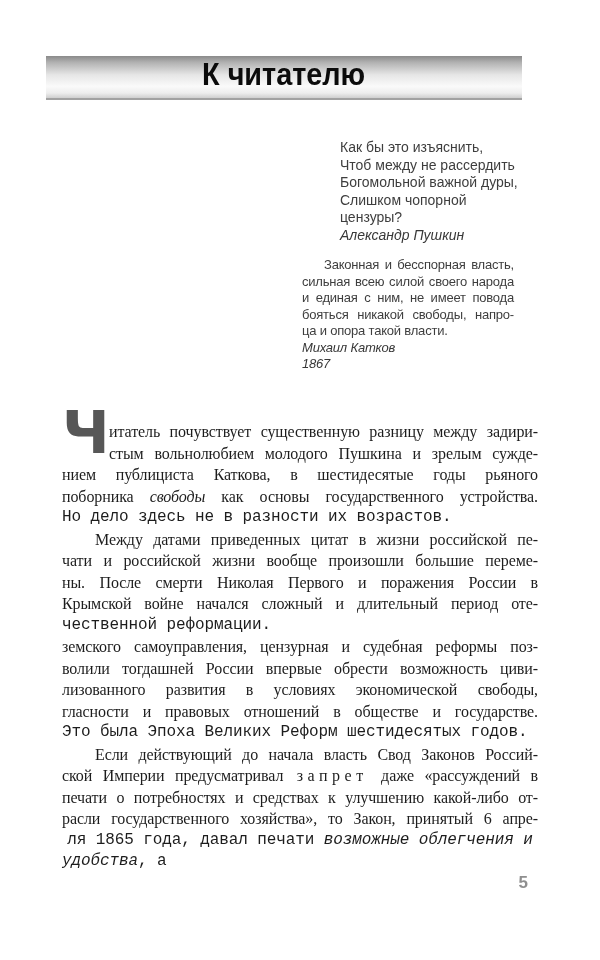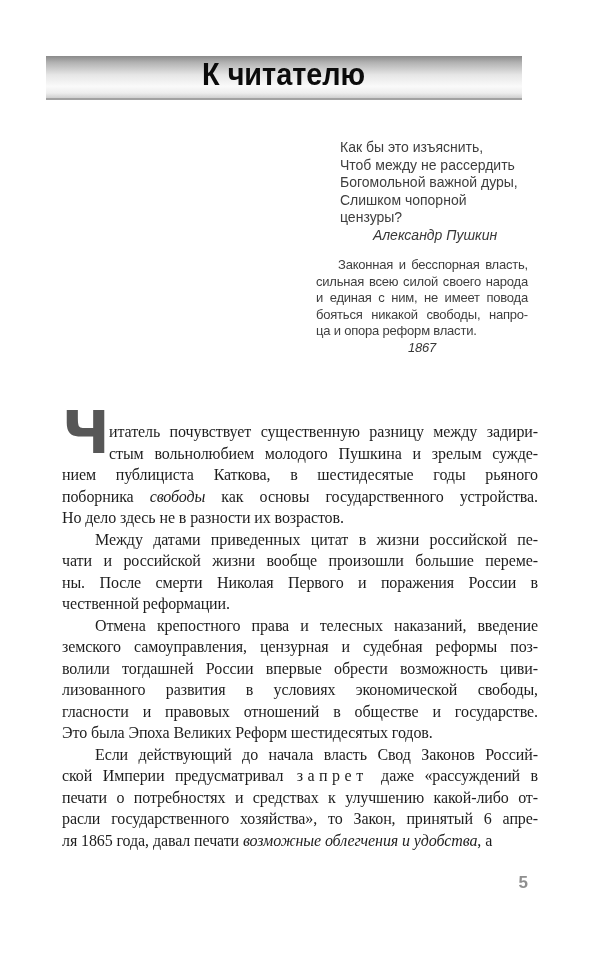--- a/index.html
+++ b/index.html
@@ -14,33 +14,33 @@
     border-bottom:2px solid #a2a2a2;
     display:flex;align-items:flex-start;justify-content:center;
   }
   .banner-title{
     font-family:"Liberation Sans", sans-serif;font-weight:bold;font-size:32px;
     color:#0b0b0b;transform:scaleX(0.9);white-space:nowrap;letter-spacing:0;
   }
   
   .epigraph{position:absolute;font-family:"Liberation Sans", sans-serif;color:#3e3e3e;}
   .ep1{left:340px;top:139px;width:190px;font-size:14px;line-height:17.5px;}
-  .ep2{left:316px;top:257px;width:212px;font-size:13px;line-height:16.5px;letter-spacing:-0.2px;}
+  .ep2{left:302px;top:257px;width:212px;font-size:13px;line-height:16.5px;letter-spacing:-0.2px;}
   .eline{white-space:normal;}
   .eline.j{text-align:justify;text-align-last:justify;height:16.5px;}
   .eline.find{text-indent:22px;}
-  .ep-attr,.ep-year{font-style:italic;text-align:center;color:#383838;}
+  .ep-attr,.ep-year{font-style:italic;text-align:left;color:#383838;}
   
   .bodytext{
     position:absolute;left:62px;top:421px;width:476px;
     font-size:16px;line-height:21.5px;color:#1d1d1d;letter-spacing:-0.1px;
   }
   .para{margin:0;}
   .bline{text-align:justify;text-align-last:justify;height:21.5px;}
-  .bline.endl{text-align:right;text-align-last:left;}
+  .bline.endl{text-align:center;text-align-last:left;font-family:Liberation Mono, monospace;}
   .bline.ind{text-indent:33px;}
   .dropcap{float:left;width:47px;height:43px;}
   .dropcap span{
     display:block;font-family:"DejaVu Sans", sans-serif;font-weight:bold;
     font-size:59px;line-height:59px;margin-top:-18px;color:#575757;
   }
   .it{font-style:italic;}
   .spaced{letter-spacing:4.5px;margin:0 3px;}
   
   .pagenum{
@@ -66,44 +66,45 @@
       </div>
     <div class="ep-attr">Александр Пушкин</div>
   </div>
 
   <div class="epigraph ep2">
     <div id="ep2-lines">
         <div class="eline j find">Законная и бесспорная власть,</div>
         <div class="eline j">сильная всею силой своего народа</div>
         <div class="eline j">и единая с ним, не имеет повода</div>
         <div class="eline j">бояться никакой свободы, напро-</div>
-        <div class="eline">ца и опора реформ власти.</div>
+        <div class="eline">ца и опора такой власти.</div>
       </div>
+    <div class="ep-attr">Михаил Катков</div>
     <div class="ep-year">1867</div>
   </div>
 
   <div class="bodytext" id="body-container">
       <div class="para">
         <div class="dropcap">
           <span>Ч</span>
         </div>
         <div class="bline"><span>итатель почувствует существенную разницу между задири-</span></div>
         <div class="bline"><span>стым вольнолюбием молодого Пушкина и зрелым сужде-</span></div>
         <div class="bline"><span>нием публициста Каткова, в шестидесятые годы рьяного</span></div>
         <div class="bline"><span>поборника </span><span class="it">свободы</span><span> как основы государственного устройства.</span></div>
         <div class="bline endl"><span>Но дело здесь не в разности их возрастов.</span></div>
       </div>
       <div class="para">
         <div class="bline ind"><span>Между датами приведенных цитат в жизни российской пе-</span></div>
         <div class="bline"><span>чати и российской жизни вообще произошли большие переме-</span></div>
         <div class="bline"><span>ны. После смерти Николая Первого и поражения России в</span></div>
+        <div class="bline"><span>Крымской войне начался сложный и длительный период оте-</span></div>
         <div class="bline endl"><span>чественной реформации.</span></div>
       </div>
       <div class="para">
-        <div class="bline ind"><span>Отмена крепостного права и телесных наказаний, введение</span></div>
         <div class="bline"><span>земского самоуправления, цензурная и судебная реформы поз-</span></div>
         <div class="bline"><span>волили тогдашней России впервые обрести возможность циви-</span></div>
         <div class="bline"><span>лизованного развития в условиях экономической свободы,</span></div>
         <div class="bline"><span>гласности и правовых отношений в обществе и государстве.</span></div>
         <div class="bline endl"><span>Это была Эпоха Великих Реформ шестидесятых годов.</span></div>
       </div>
       <div class="para">
         <div class="bline ind"><span>Если действующий до начала власть Свод Законов Россий-</span></div>
         <div class="bline"><span>ской Империи предусматривал </span><span class="spaced">запрет</span><span> даже «рассуждений в</span></div>
         <div class="bline"><span>печати о потребностях и средствах к улучшению какой-либо от-</span></div>

